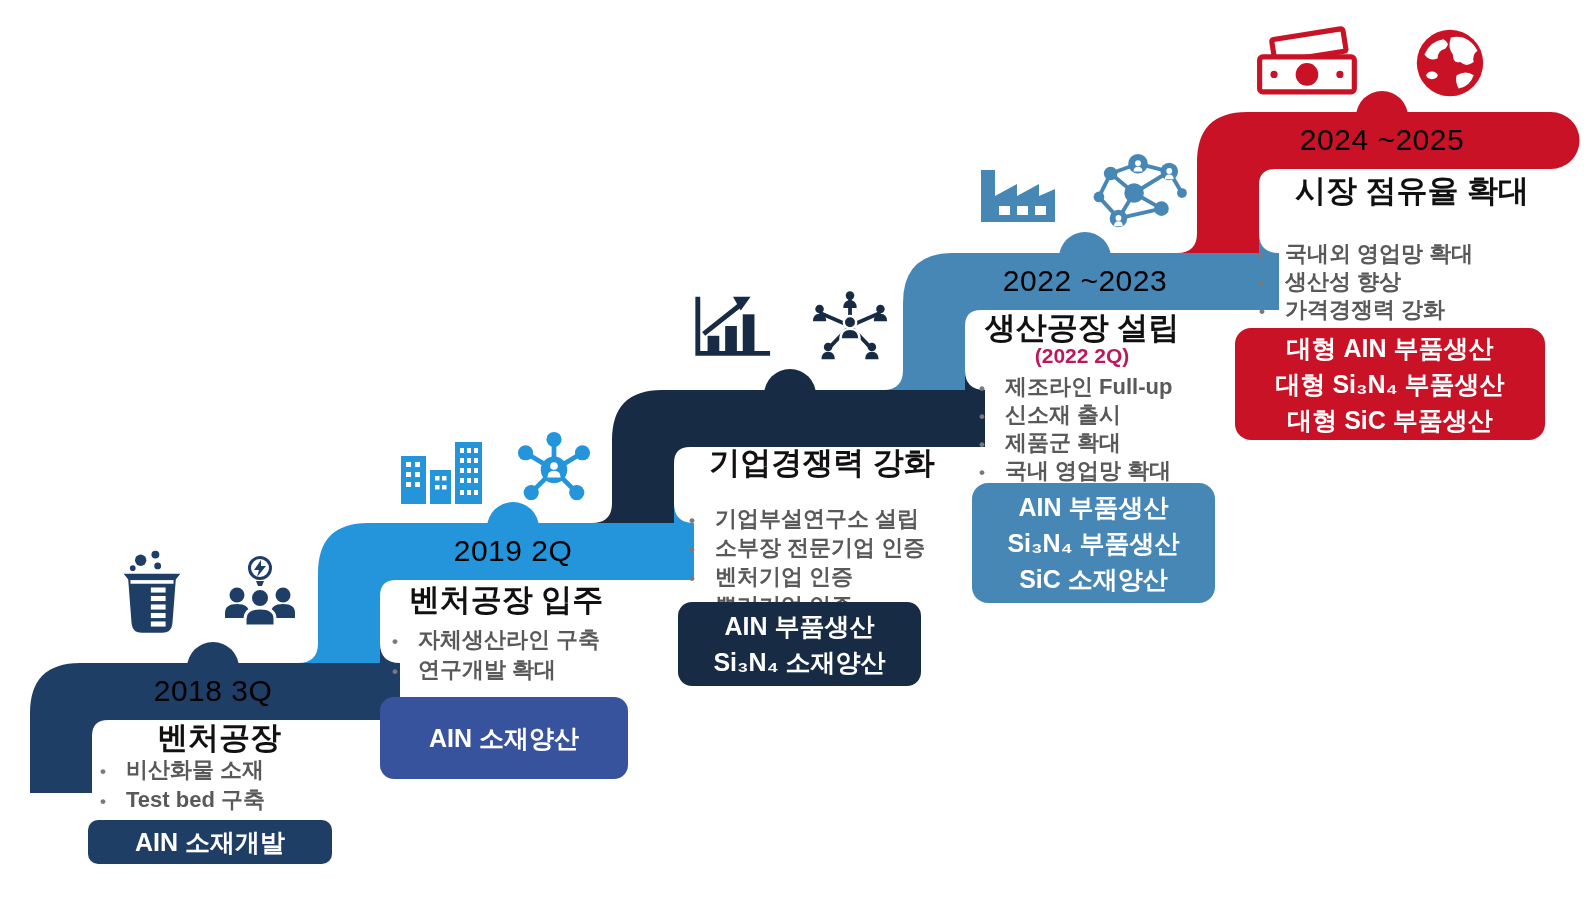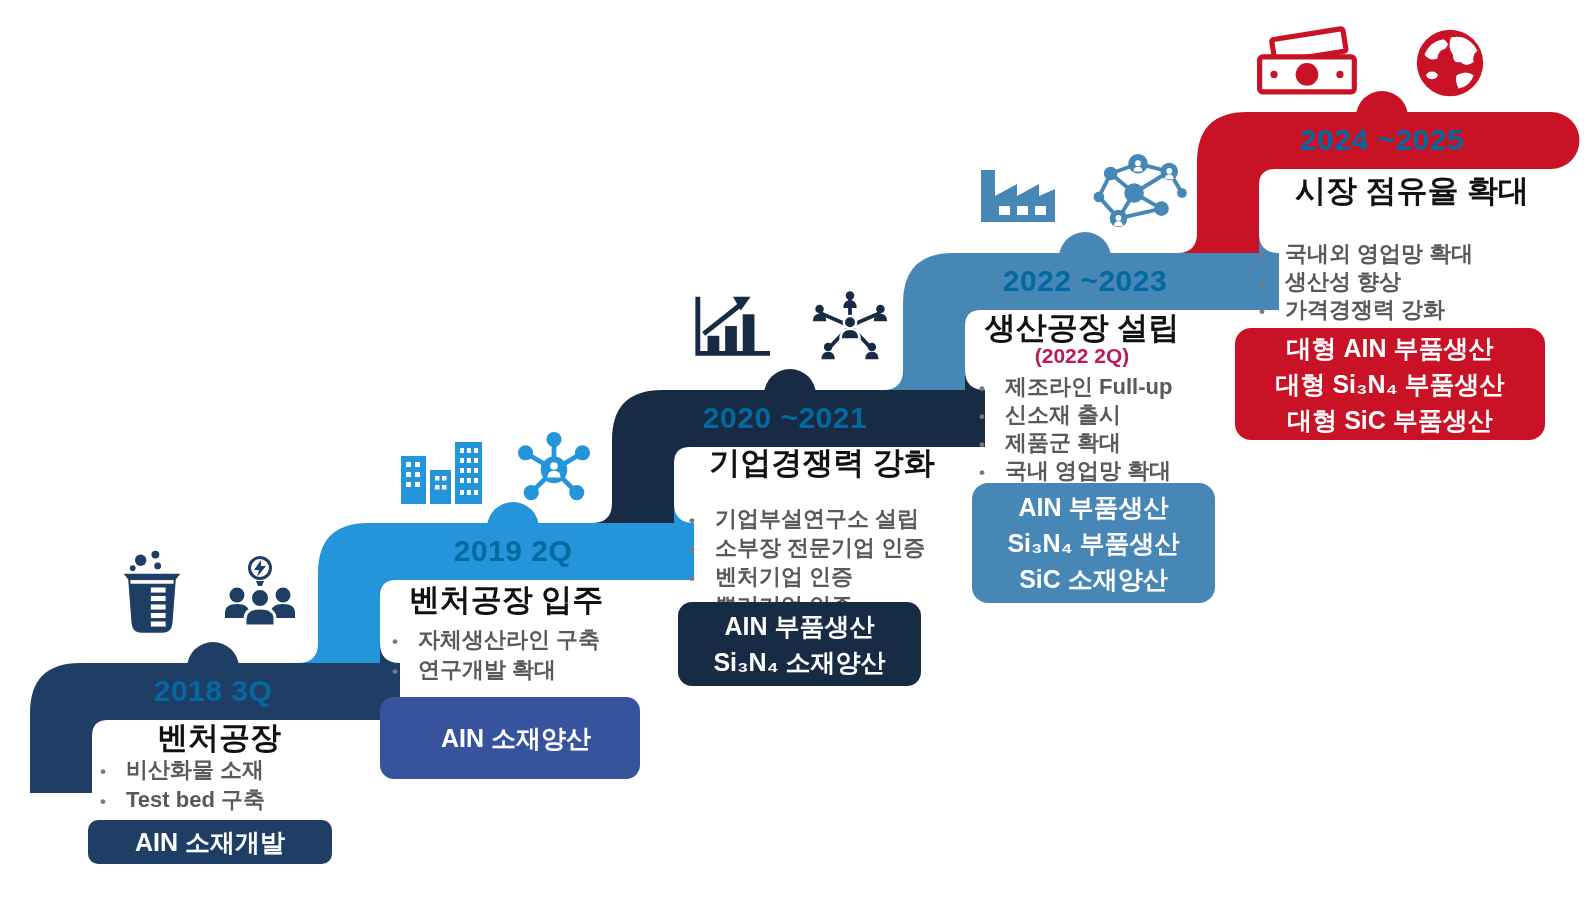--- a/index.html
+++ b/index.html
@@ -3,21 +3,21 @@
 <meta charset="utf-8">
 <style>
   html,body{margin:0;padding:0;background:#fff;}
   #stage{
     position:relative;width:1590px;height:909px;overflow:hidden;background:#fff;
     font-family:"Liberation Sans","DejaVu Sans",sans-serif;
   }
   #ribbon{position:absolute;left:0;top:0;}
   .abs{position:absolute;}
   .period{
-    width:280px;text-align:center;color:#0369a1;font-size:30px;font-weight:700;
+    width:280px;text-align:center;color:#000000;font-size:30px;font-weight:400;
     letter-spacing:0.5px;line-height:32px;
   }
   .title{
     width:360px;text-align:center;color:#111;font-size:31px;font-weight:700;line-height:33px;
   }
   .subtitle{
     width:360px;text-align:center;color:#be185d;font-size:21px;font-weight:700;line-height:23px;
   }
   .bullets{display:flex;flex-direction:column;}
   .brow{display:flex;align-items:baseline;height:28px;}
@@ -157,21 +157,21 @@
   <div class="abs bullets b30" style="left:392px;top:625px;">
     <div class="brow">
         <span class="bdot"></span>
         <span class="btxt">자체생산라인 구축</span>
       </div>
     <div class="brow">
         <span class="bdot"></span>
         <span class="btxt">연구개발 확대</span>
       </div>
   </div>
-  <div class="abs mbox" style="left:380px;top:697px;width:248px;height:82px;background:#38539E;padding-left:12px;">
+  <div class="abs mbox" style="left:380px;top:697px;width:248px;height:82px;background:#38539E;">
     <div>AIN 소재양산</div>
   </div>
 
   <div class="abs icon" style="left:690px;top:292px;">
     <svg width="84" height="70" viewBox="0 0 86 70" fill="#182B44">
       <path d="M8,4 V62 H82" fill="none" stroke="#182B44" stroke-width="5"></path>
       <rect x="18" y="44" width="12" height="18"></rect>
       <rect x="36" y="34" width="12" height="28"></rect>
       <rect x="54" y="22" width="12" height="40"></rect>
       <path d="M14,42 L52,12" fill="none" stroke="#182B44" stroke-width="5"></path>
@@ -195,21 +195,20 @@
       </g>
       <use href="#pp" x="45" y="12"></use>
         <use href="#pp" x="13" y="26"></use>
         <use href="#pp" x="77" y="26"></use>
       <use href="#pp" x="22" y="66"></use>
         <use href="#pp" x="68" y="66"></use>
       <circle cx="45" cy="36" r="6.5" stroke="#fff" stroke-width="2.5"></circle>
       <path d="M35,54 Q35,43 45,43 Q55,43 55,54 Z" stroke="#fff" stroke-width="2.5"></path>
     </svg>
   </div>
-  <div class="abs period" style="left:645px;top:402px;">2020 ~2021</div>
   <div class="abs title" style="left:642px;top:446px;">기업경쟁력 강화</div>
   <div class="abs bullets b29" style="left:689px;top:504px;">
     <div class="brow">
         <span class="bdot"></span>
         <span class="btxt">기업부설연구소 설립</span>
       </div>
     <div class="brow">
         <span class="bdot"></span>
         <span class="btxt">소부장 전문기업 인증</span>
       </div>

